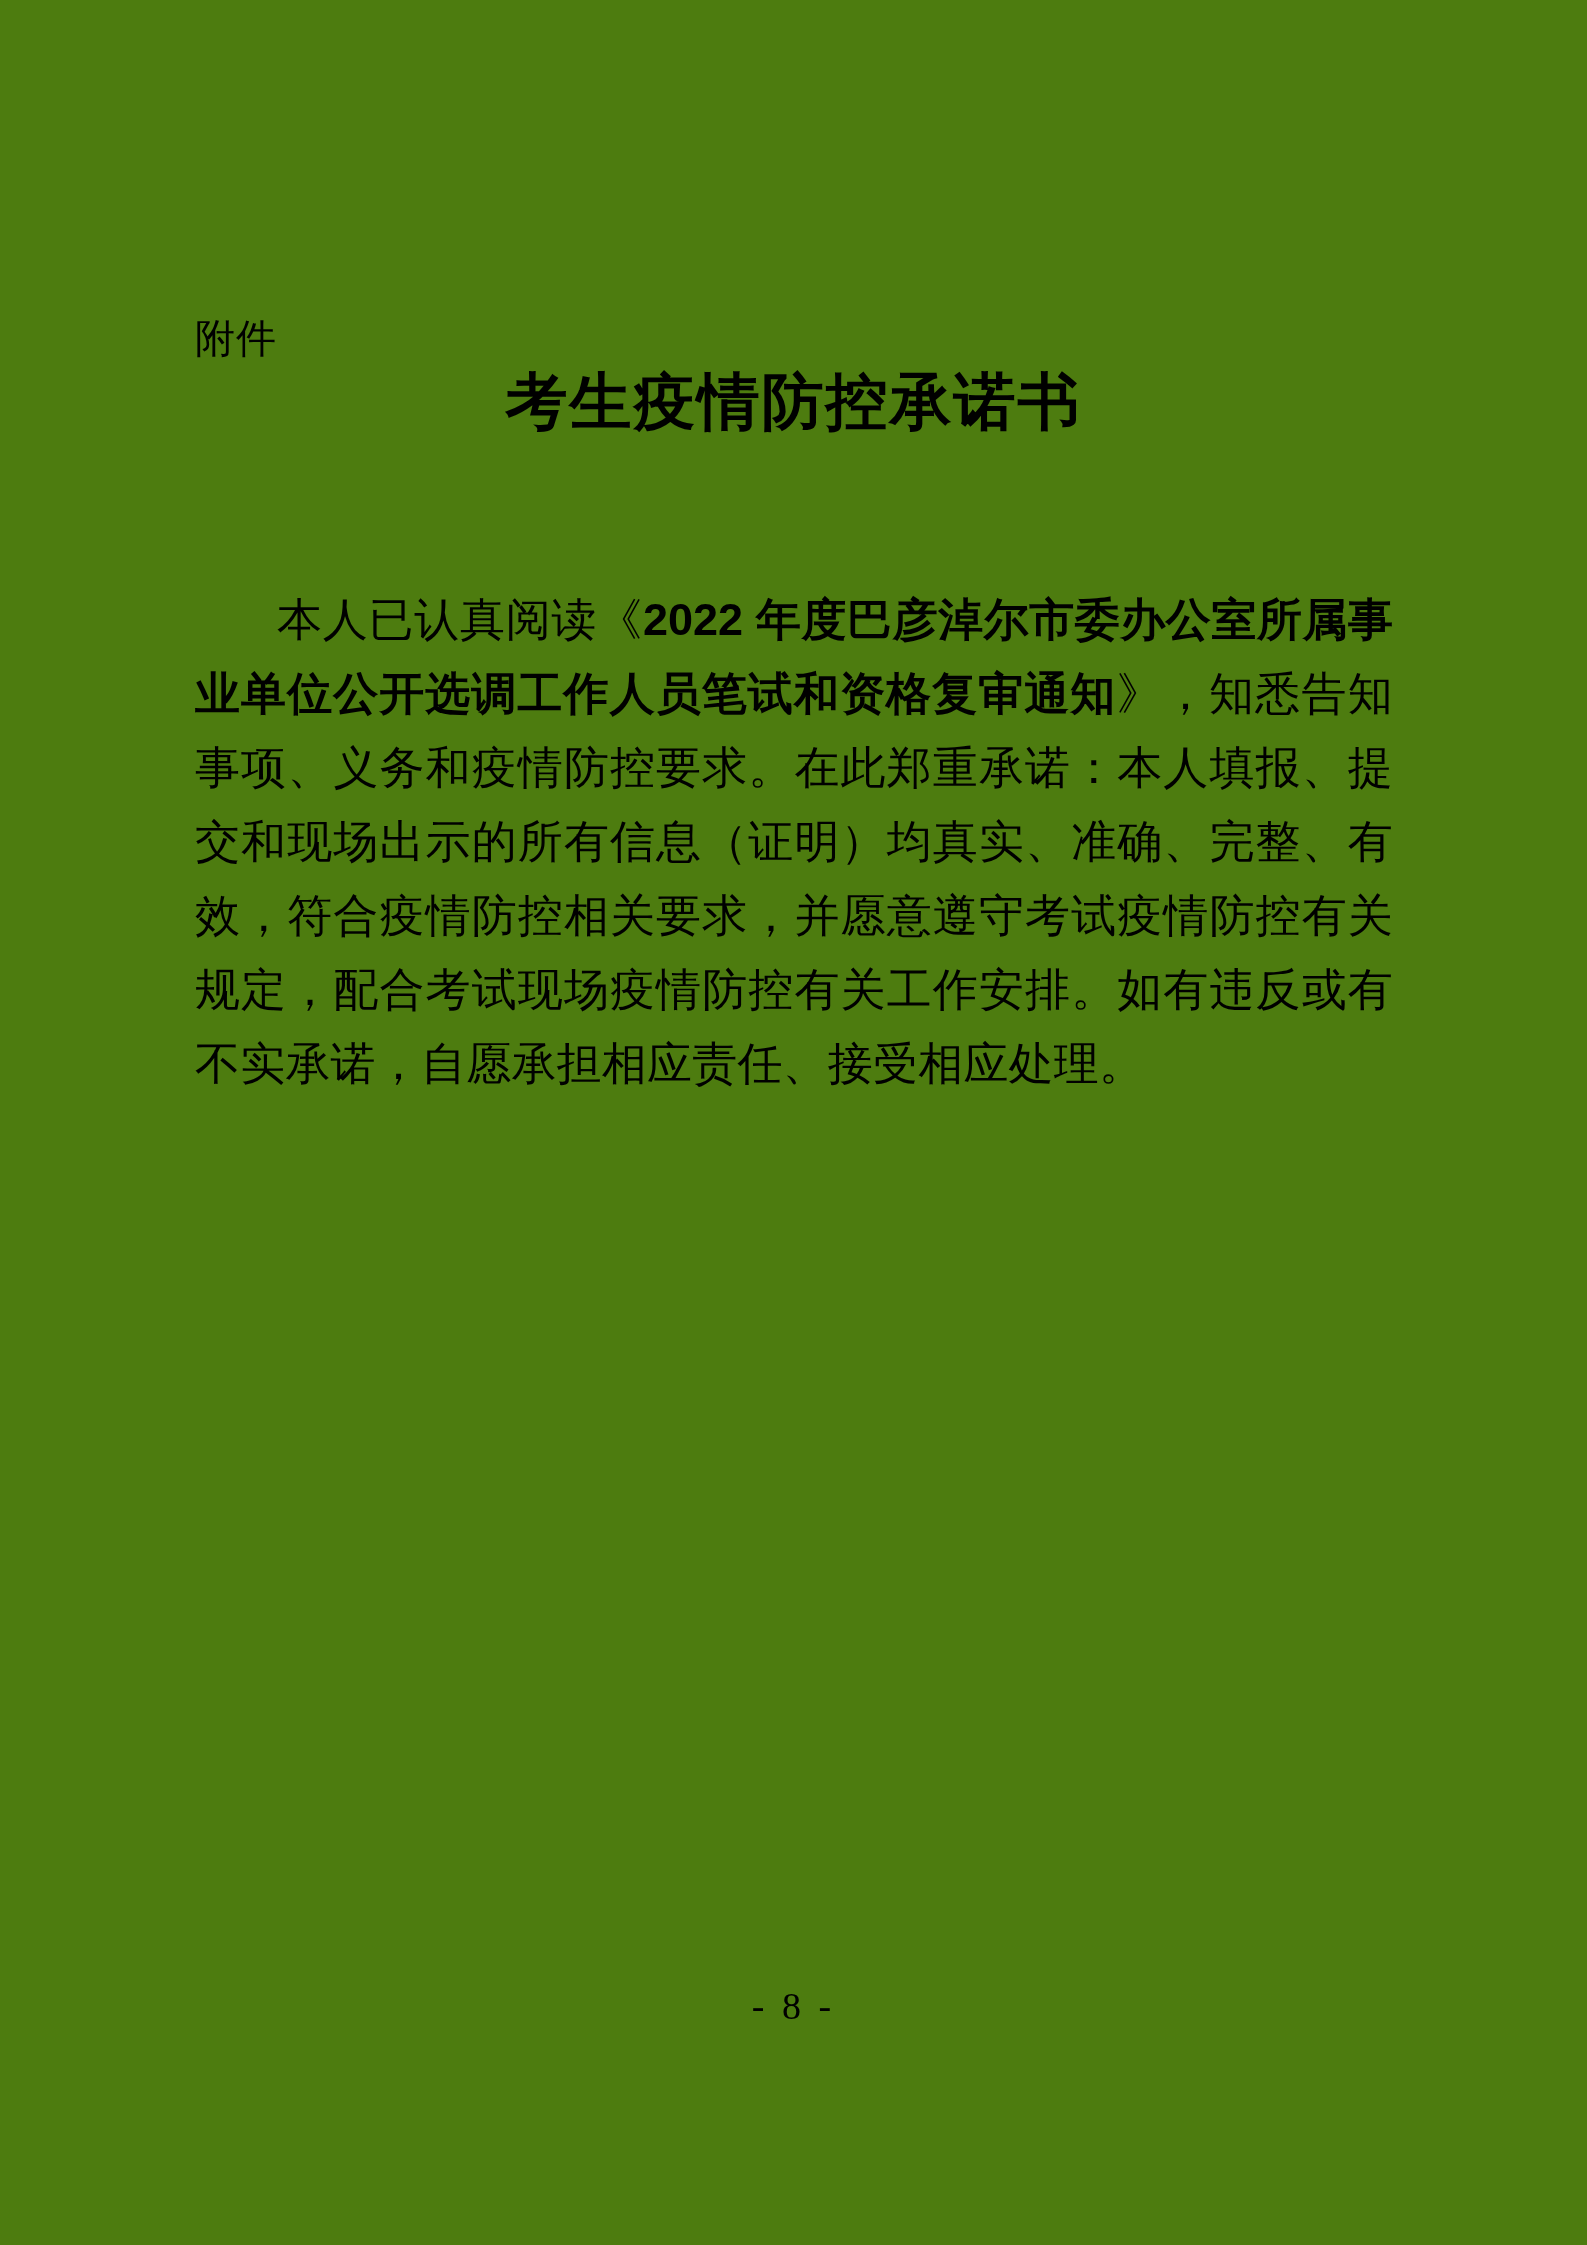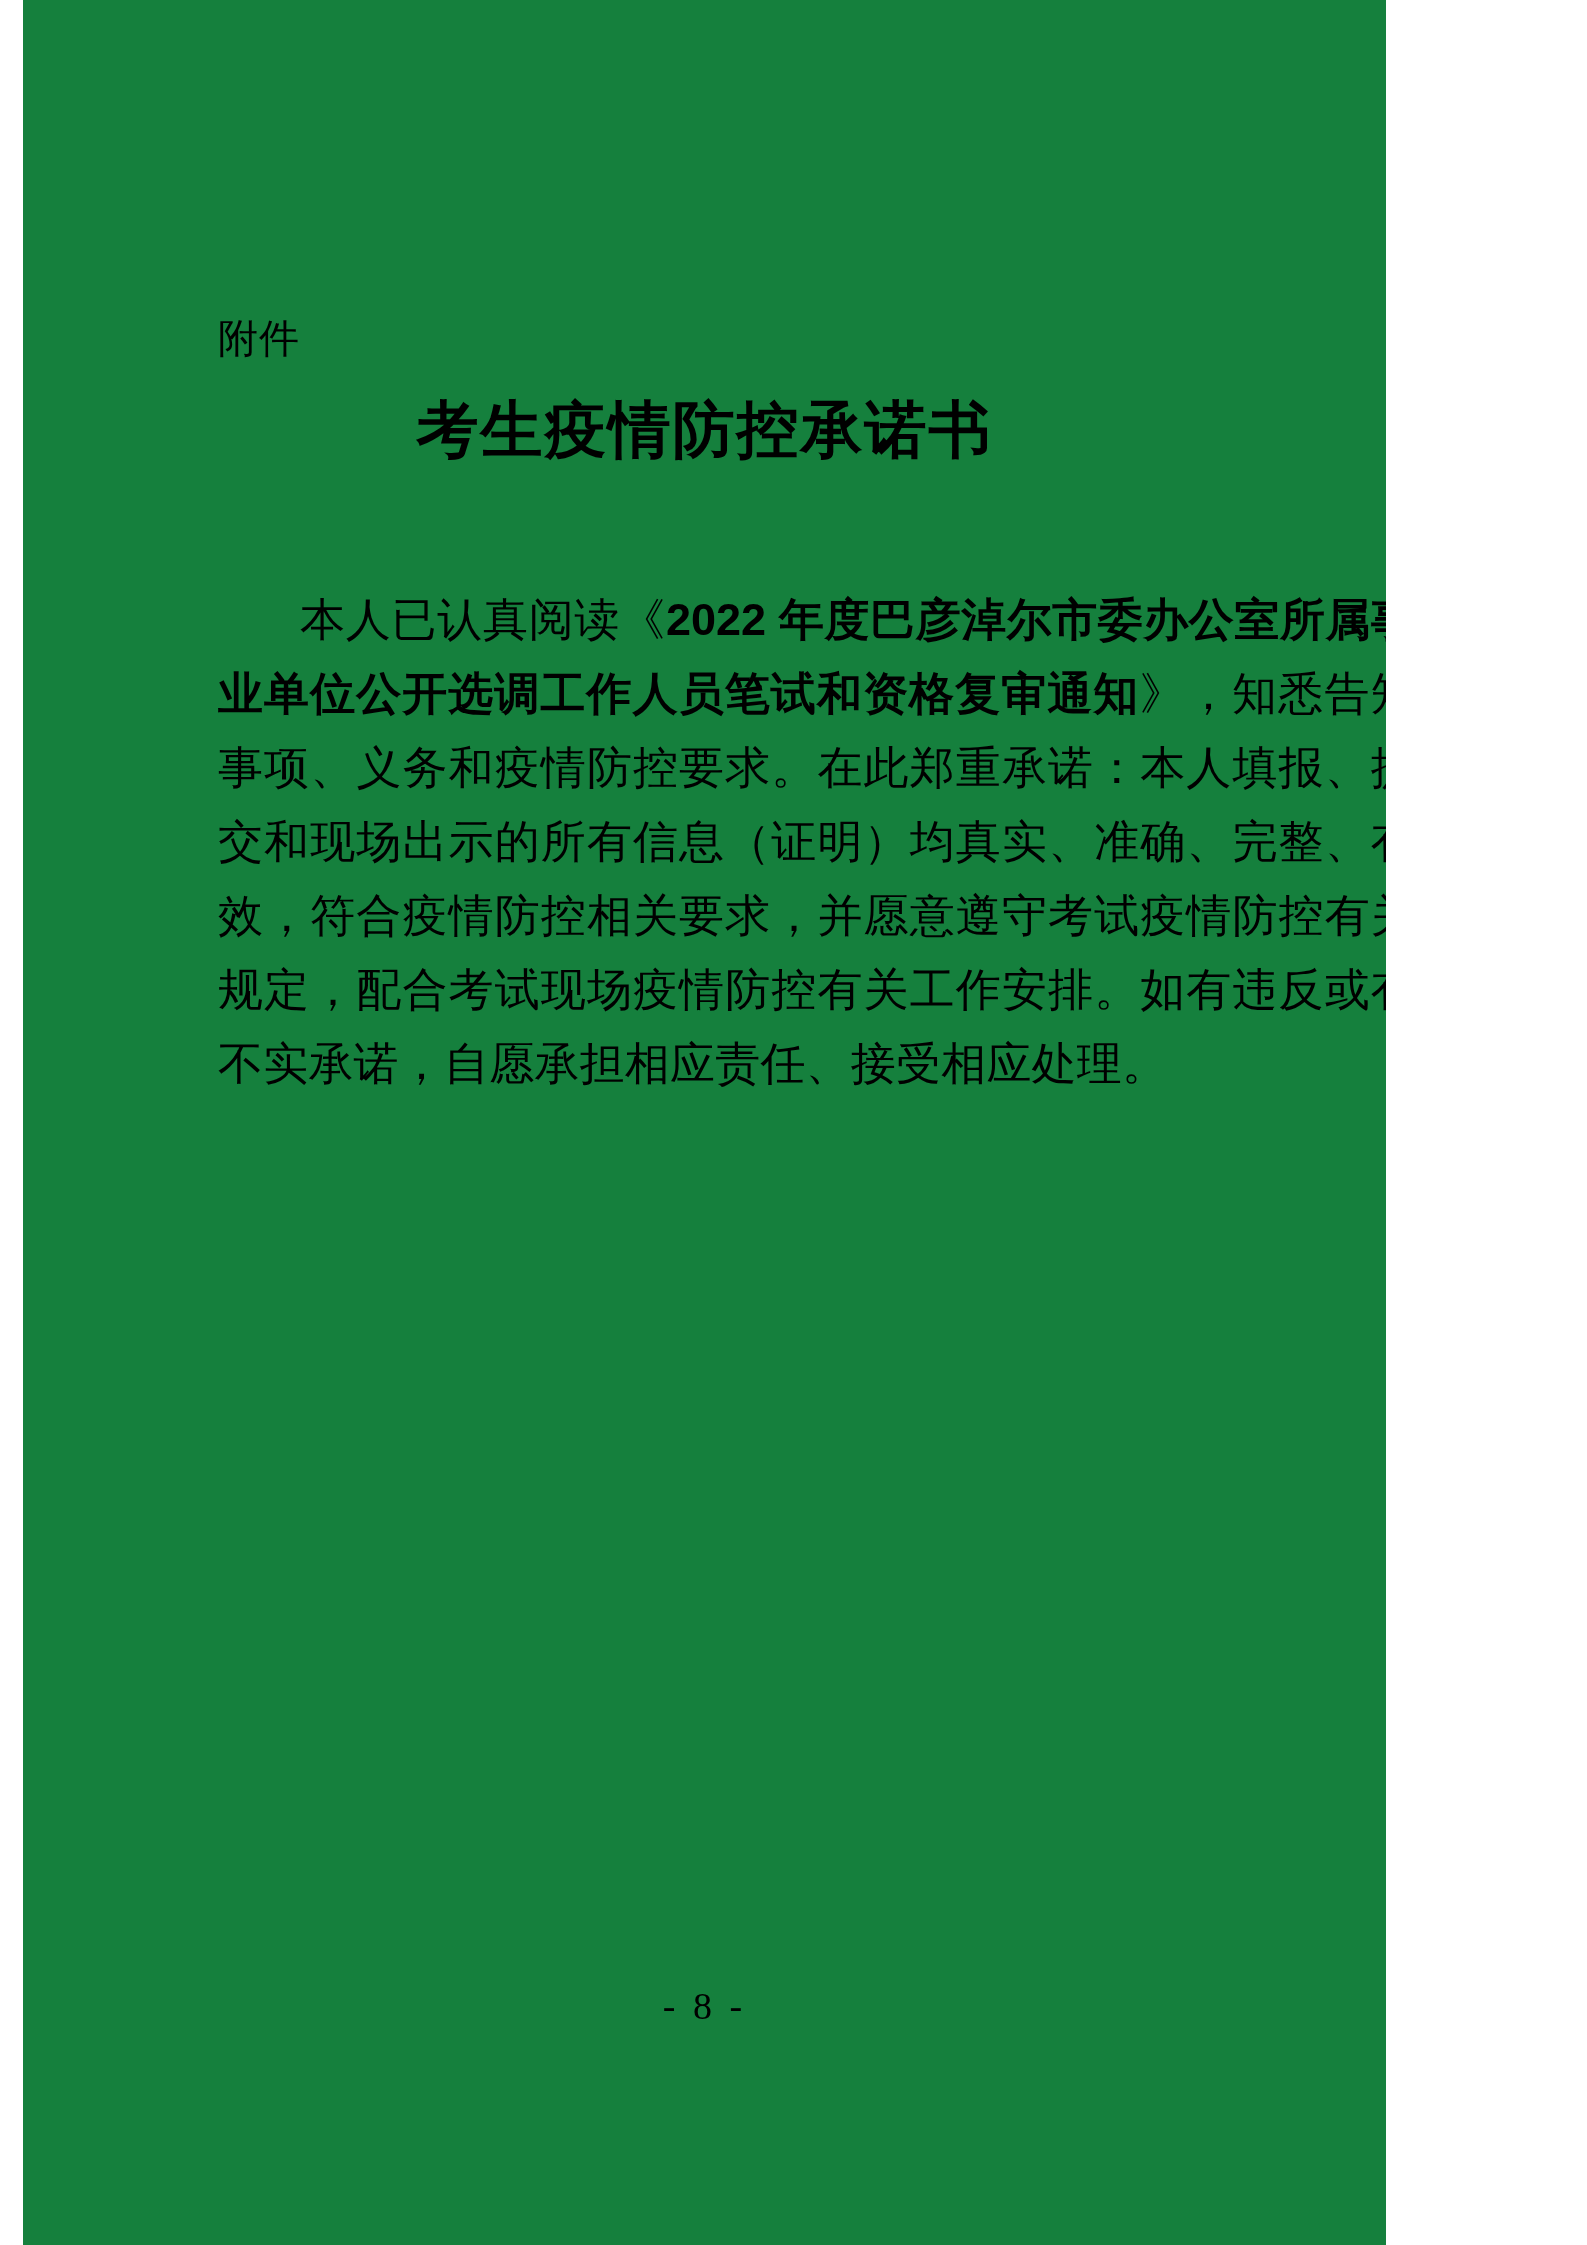--- a/index.html
+++ b/index.html
@@ -3,48 +3,47 @@
 <meta charset="utf-8">
 <style>
   html, body {
     margin: 0;
     padding: 0;
     background: #ffffff;
   }
 
   .page {
     position: relative;
-    width: 1363px;
+    width: 1587px;
     height: 2245px;
-    background: #15803d;
+    background: #4d7c0f;
     overflow: hidden;
     font-family: "Liberation Sans", "DejaVu Sans", sans-serif;
     color: #000000;
-    margin-left: 23px;
   }
 
   
   .attachment-label {
     position: absolute;
     left: 195px;
     top: 312px;
     font-family: "Liberation Sans", "DejaVu Sans", sans-serif;
     font-size: 40px;
     line-height: 52px;
     letter-spacing: 1px;
     color: #000000;
     white-space: nowrap;
   }
 
   
   .doc-title {
     position: absolute;
     left: 0;
     right: 0;
-    top: 390px;
+    top: 362px;
     text-align: center;
     font-family: "Liberation Serif", "DejaVu Serif", serif;
     font-weight: 700;
     font-size: 62px;
     line-height: 80px;
     letter-spacing: 2px;
     color: #000000;
     white-space: nowrap;
   }
 

